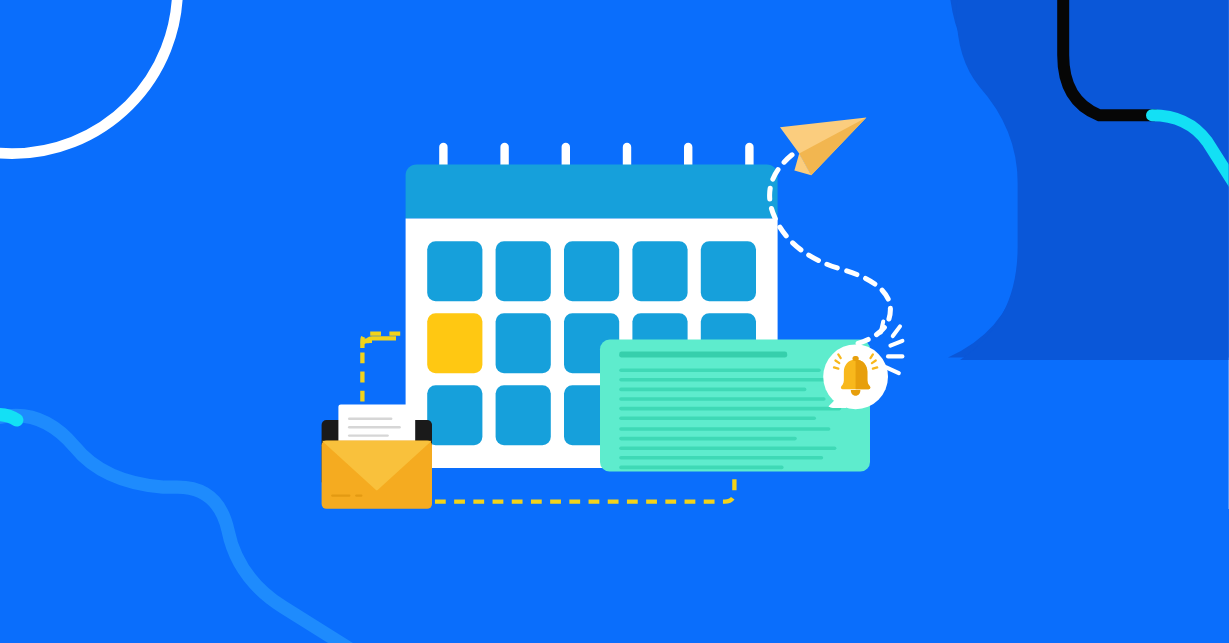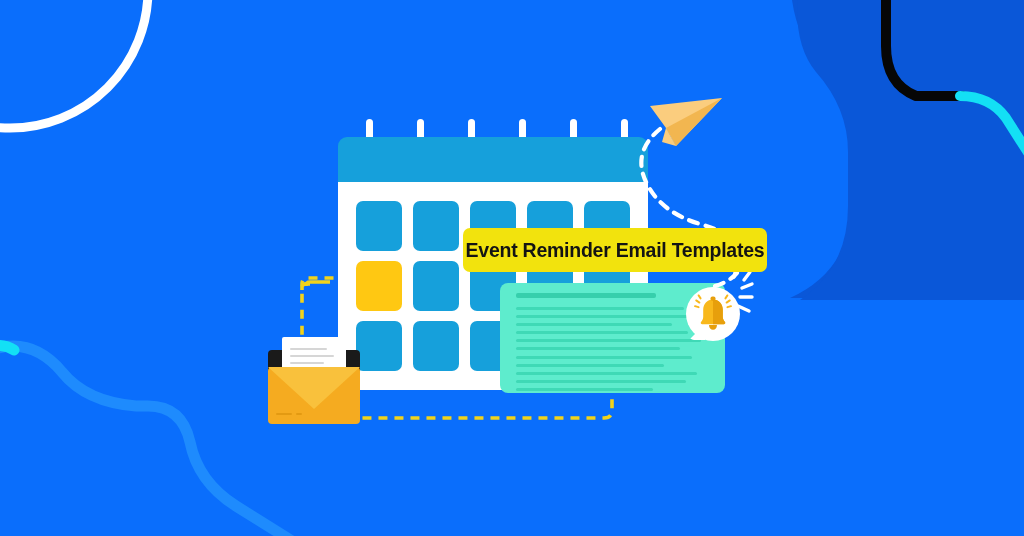--- a/index.html
+++ b/index.html
@@ -241,17 +241,14 @@
   <svg class="layer" viewBox="0 0 1024 536">
     <g stroke="#ffffff" stroke-width="3.4" stroke-linecap="round">
       <path d="M 742 288 L 752 284"></path>
       <path d="M 740 297 L 752 297"></path>
       <path d="M 738 306 L 749 311"></path>
       <path d="M 744 280 L 750 272"></path>
       <path d="M 734 277 L 736 268"></path>
     </g>
   </svg>
 
-  <div class="abs" id="banner">
-    <span id="banner-text">Event Reminder Email Templates</span>
-  </div>
 
 </div>
 
 </body></html>

